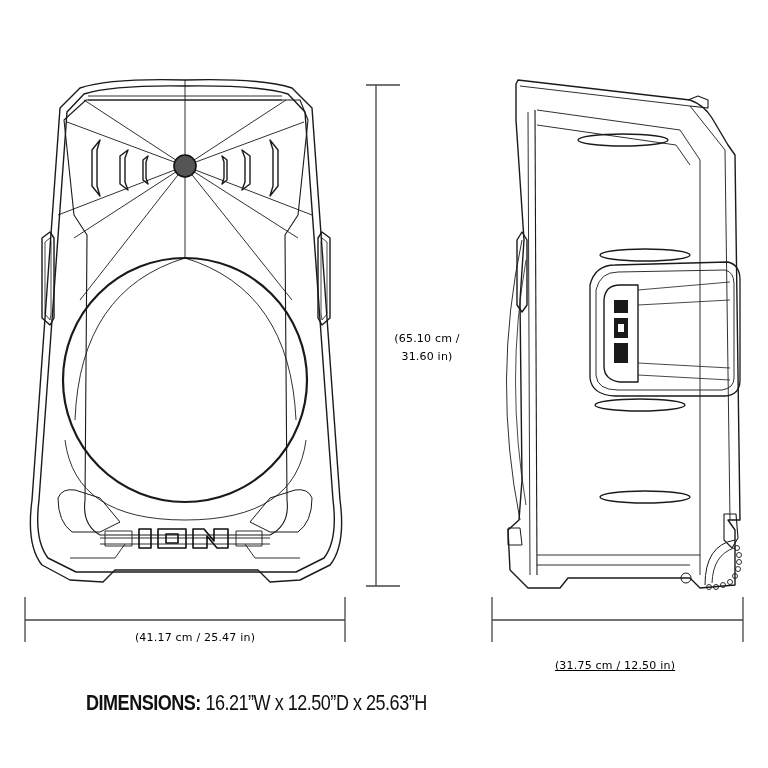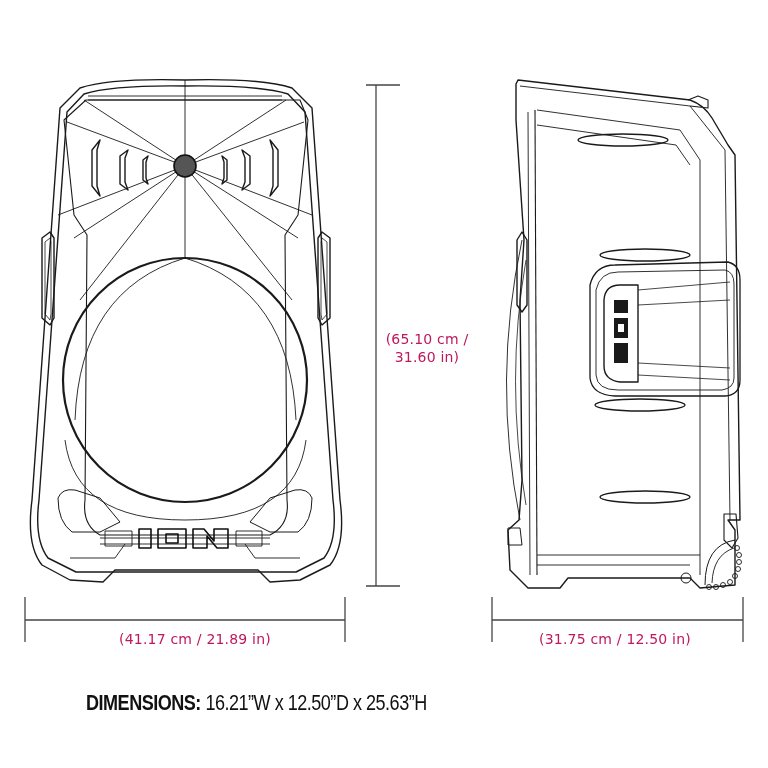--- a/index.html
+++ b/index.html
@@ -1,21 +1,21 @@
 <!DOCTYPE html>
 <html><head>
   <meta charset="utf-8">
   <style>
     html, body { margin: 0; padding: 0; background: #ffffff; }
     body { width: 768px; height: 768px; position: relative; overflow: hidden; font-family: "Liberation Sans", sans-serif; color: #1a1a1a; }
     svg.art { position: absolute; left: 0; top: 0; width: 768px; height: 768px; }
-    .label { position: absolute; font-family: "DejaVu Sans", sans-serif; font-size: 14px; color: #be185d; text-align: center; white-space: nowrap; letter-spacing: 0.2px; }
+    .label { position: absolute; font-family: "DejaVu Sans", sans-serif; font-size: 11px; color: #000000; text-align: center; white-space: nowrap; letter-spacing: 0.2px; }
     .label-height { left: 377px; top: 330px; width: 100px; line-height: 18px; white-space: normal; }
     .label-width { left: 80px; top: 631px; width: 230px; }
-    .label-depth { left: 515px; top: 631px; width: 200px; }
+    .label-depth { left: 515px; top: 659px; width: 200px; text-decoration: underline; }
     .summary { position: absolute; left: 86px; top: 690px; font-family: "Liberation Sans", sans-serif; font-weight: bold; font-size: 22px; color: #111; letter-spacing: -0.6px; transform: scaleX(0.82); transform-origin: left top; white-space: nowrap; }
     .summary .key { font-weight: bold; }
     .summary .val { font-weight: normal; }
   </style>
 </head>
 <body>
 
 <svg class="art" viewBox="0 0 768 768" xmlns="http://www.w3.org/2000/svg">
   <g fill="none" stroke="#1a1a1a" stroke-width="1.4" stroke-linejoin="round">
 
@@ -152,17 +152,17 @@
     <line x1="492" y1="620" x2="743" y2="620"></line>
     <line x1="743" y1="597" x2="743" y2="642"></line>
   </g>
 </svg>
 
 <div class="label label-height">
   <div>(65.10 cm /</div>
   <div>31.60 in)</div>
 </div>
 
-<div class="label label-width">(41.17 cm / 21.89 in)</div>
+<div class="label label-width">(41.17 cm / 25.47 in)</div>
 
 <div class="label label-depth">(31.75 cm / 12.50 in)</div>
 
 <div class="summary"><span class="key">DIMENSIONS:</span><span class="val"> 16.21”W x 12.50”D x 25.63”H</span></div>
 
 </body></html>

